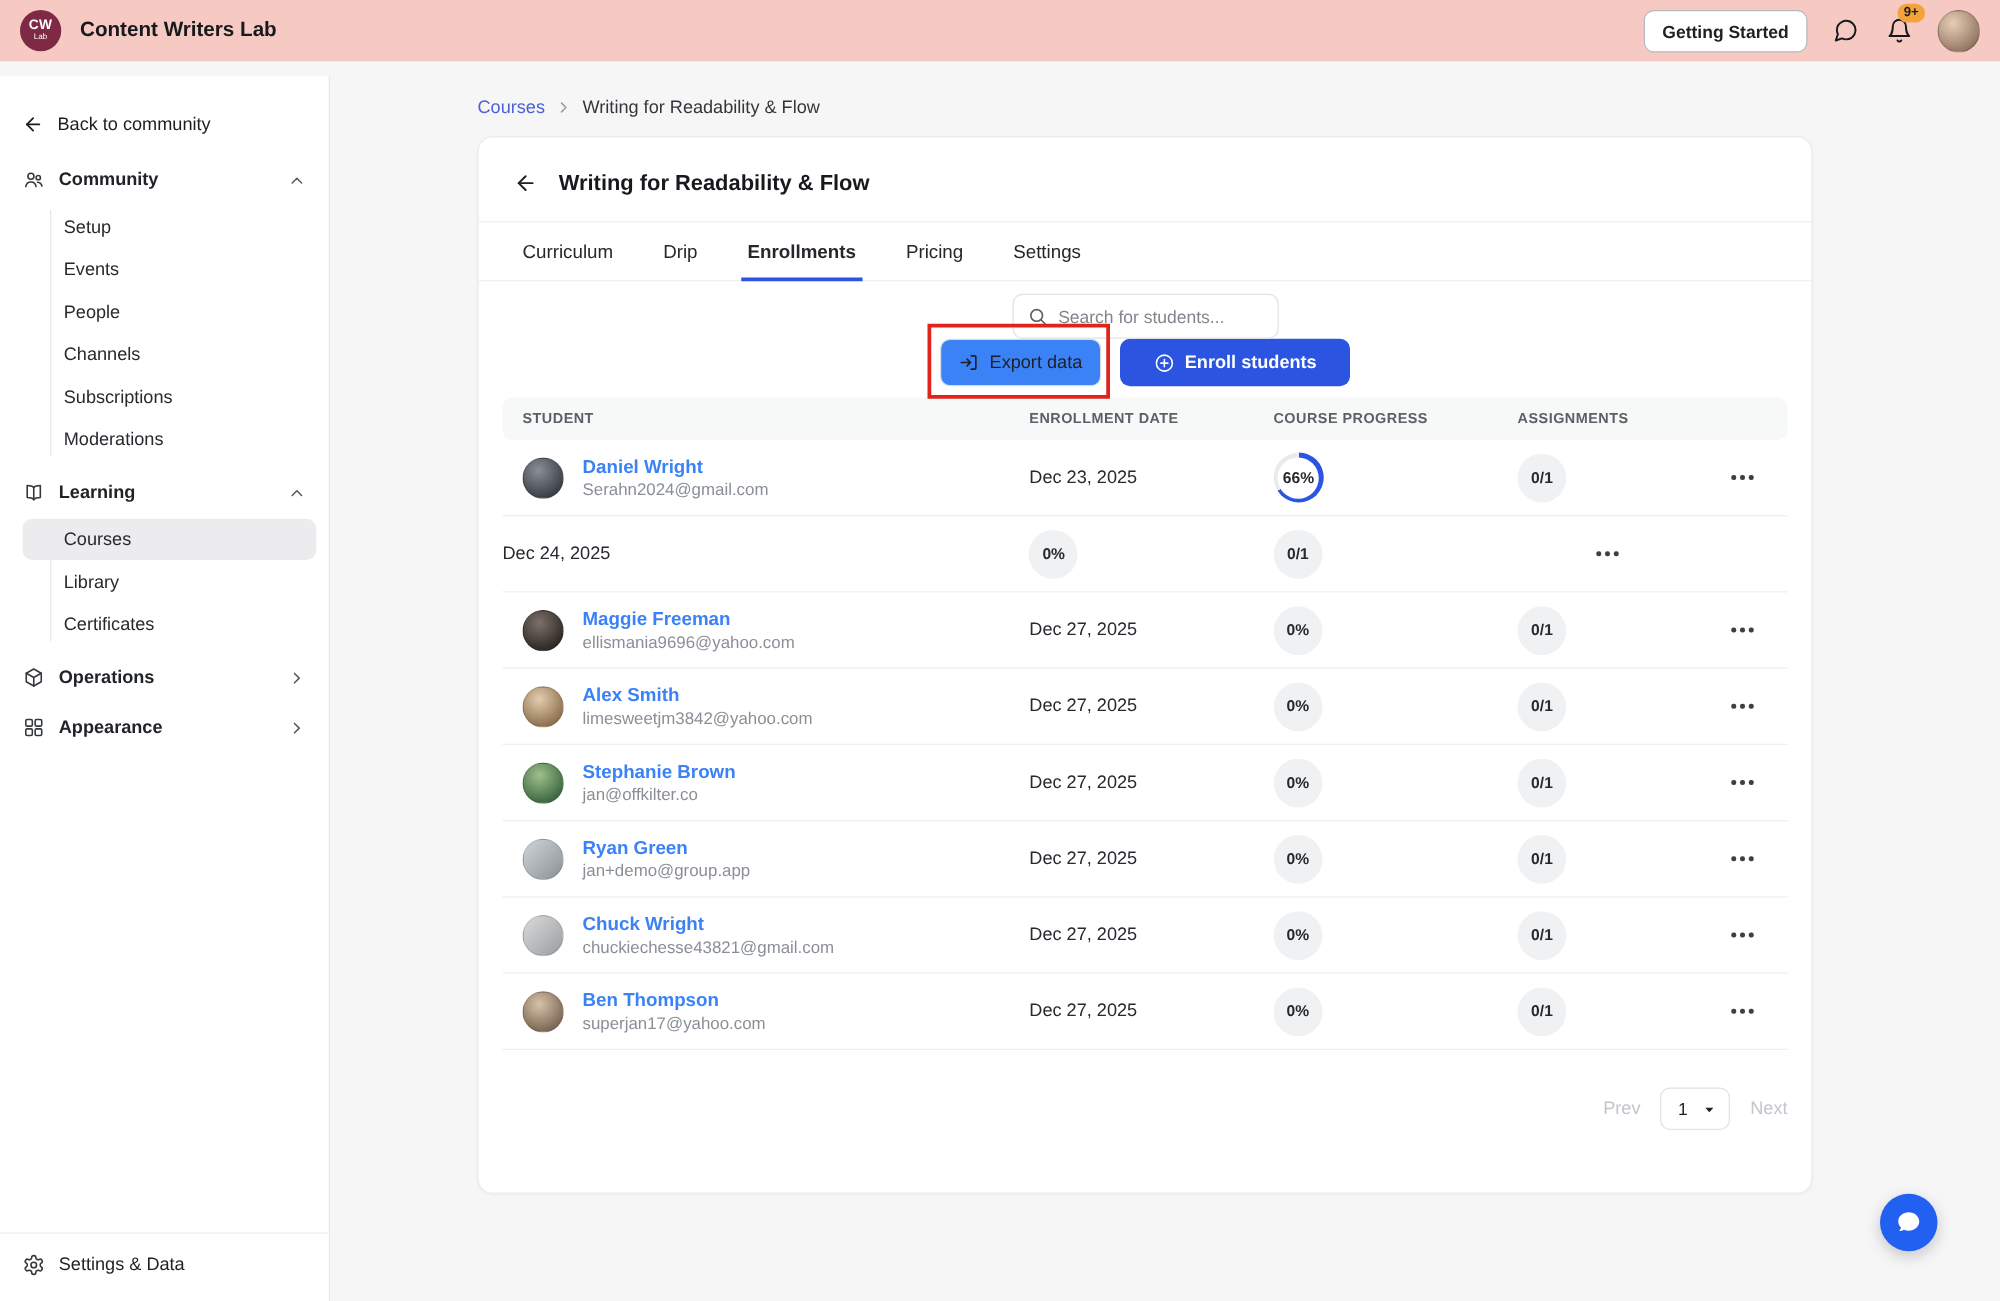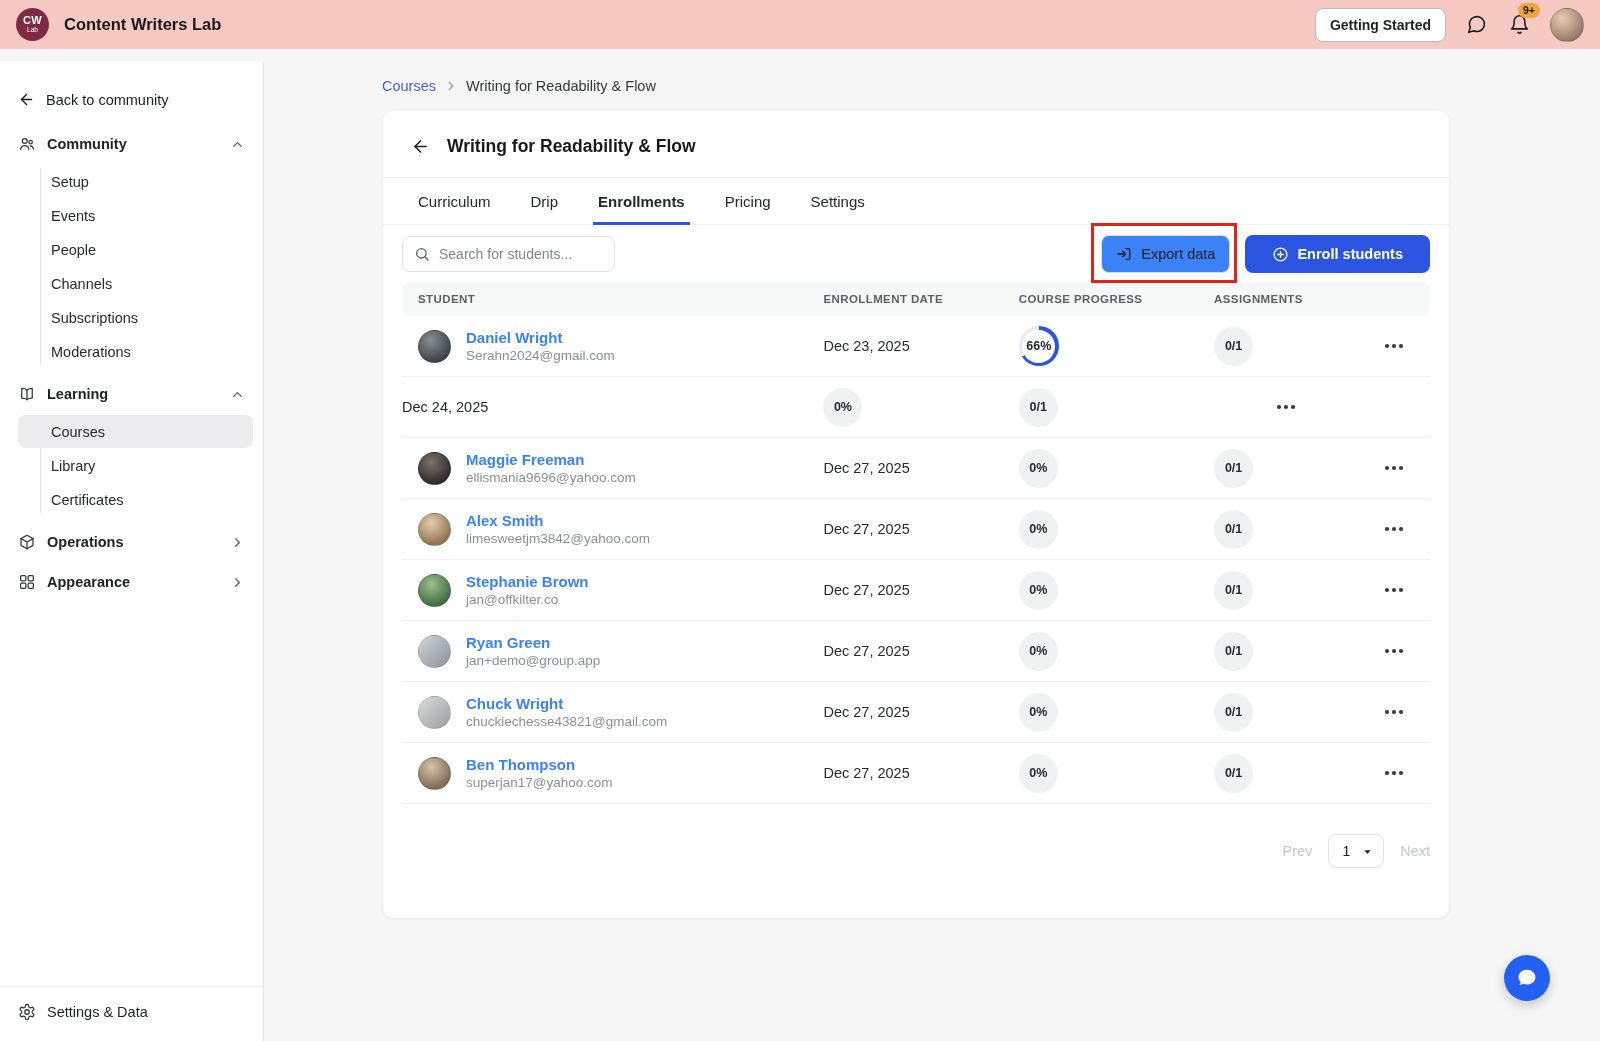--- a/index.html
+++ b/index.html
@@ -54,21 +54,21 @@
   .crumb-current{color:#33363b;}
   .card{margin-top:13px;width:1068px;background:#fff;border:1px solid #ececec;border-radius:12px;box-shadow:0 1px 2px rgba(0,0,0,.04);padding-bottom:50px;}
   .card-header{display:flex;align-items:center;gap:17px;padding:26px 28px 20px;border-bottom:1px solid #efefef;}
   .card-header .back-arrow{width:19px;height:19px;cursor:pointer;color:#1d2025;}
   .card-title{font-size:17.5px;font-weight:700;color:#17191c;}
   .tabs{display:flex;gap:30px;padding:0 30px;border-bottom:1px solid #efefef;}
   .tab{padding:15px 5px 12px;font-size:15px;color:#24272b;cursor:pointer;border-bottom:3px solid transparent;margin-bottom:-1px;}
   .tab.active{font-weight:600;border-bottom-color:var(--accent-blue);}
 
   
-  .toolbar{display:flex;align-items:center;justify-content:space-between;padding:10px 19px 9px;}
+  .toolbar{display:flex;align-items:center;justify-content:space-between;padding:10px 19px 9px;flex-direction:column;}
   .search-wrap{position:relative;}
   .search-input{width:213px;height:36px;border:1px solid #dfe2e6;border-radius:8px;padding:0 12px 0 36px;font-size:14px;font-family:inherit;color:#1d2025;outline:none;background:#fff;}
   .search-input::placeholder{color:#80858d;}
   .search-wrap svg{position:absolute;left:12px;top:10px;width:16px;height:16px;color:#596067;}
   .toolbar-actions{display:flex;align-items:center;gap:15px;}
   .export-wrap{position:relative;}
   .annotation-box{position:absolute;inset:-12px -7px -10px -10px;border:3px solid var(--annotation-red);pointer-events:none;z-index:5;}
   .btn-export{display:flex;align-items:center;gap:9px;background:#3b82f6;border:1px solid #d8dbdf;border-radius:8px;padding:0 14px;height:38px;font-size:14.5px;color:#1d2025;cursor:pointer;font-family:inherit;}
   .btn-export svg{width:16px;height:16px;}
   .btn-enroll{display:flex;align-items:center;gap:8px;background:var(--accent-blue);color:#fff;border:none;border-radius:8px;padding:0 27px;height:38px;font-size:14.5px;font-weight:600;cursor:pointer;font-family:inherit;}

